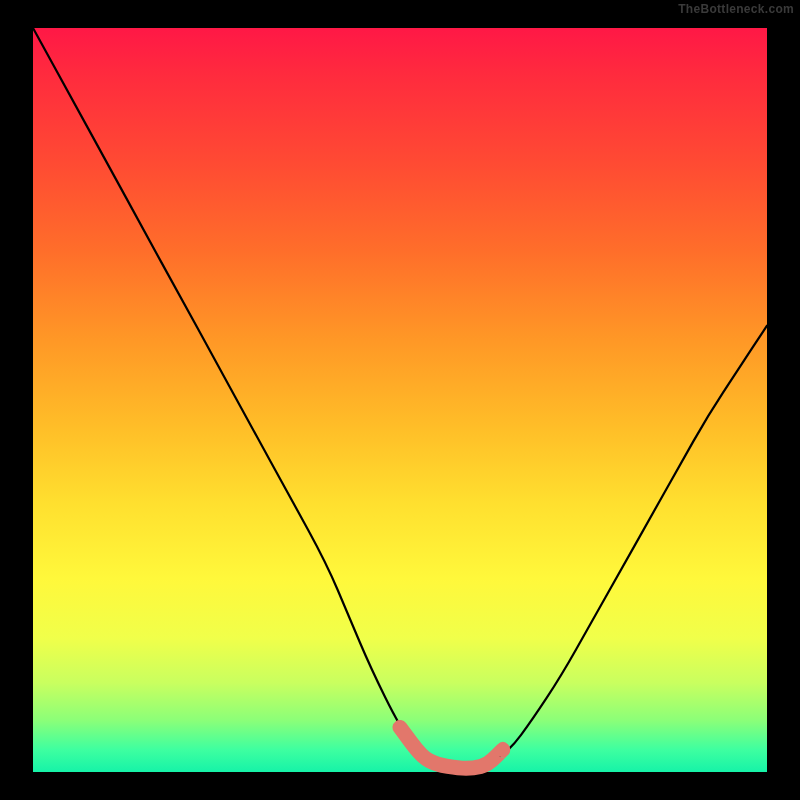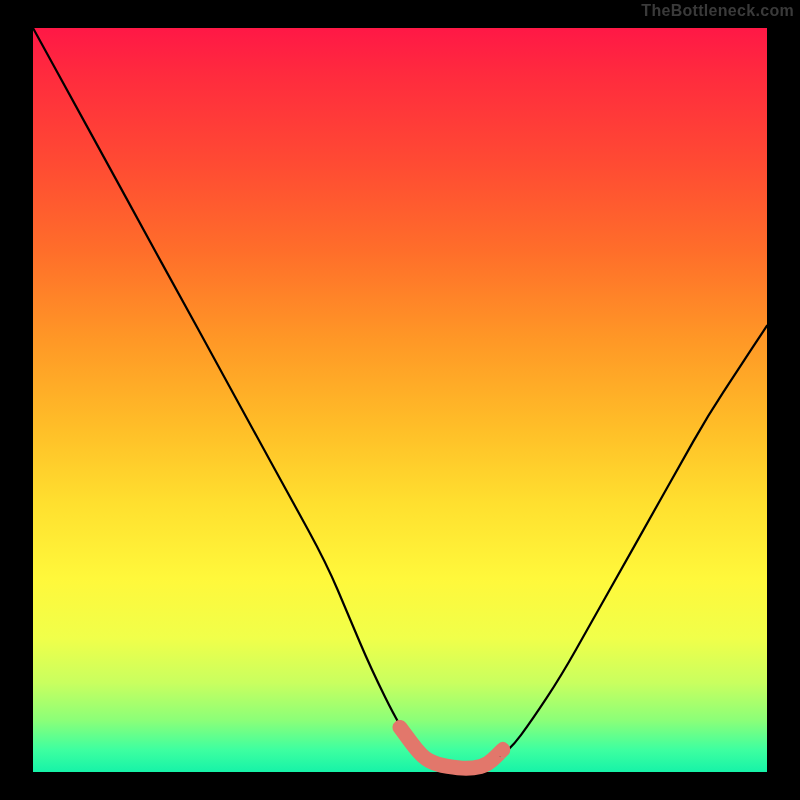--- a/index.html
+++ b/index.html
@@ -15,21 +15,21 @@
     position: relative;
     width: 800px;
     height: 800px;
     background: #000;
   }
   .watermark {
     position: absolute;
     top: 2px;
     right: 6px;
     color: #3a3a3a;
-    font-size: 16px;
+    font-size: 12px;
     font-weight: 600;
     letter-spacing: 0.3px;
     user-select: none;
   }
   .plot {
     position: absolute;
     left: 33px;
     top: 28px;
     width: 734px;
     height: 744px;

